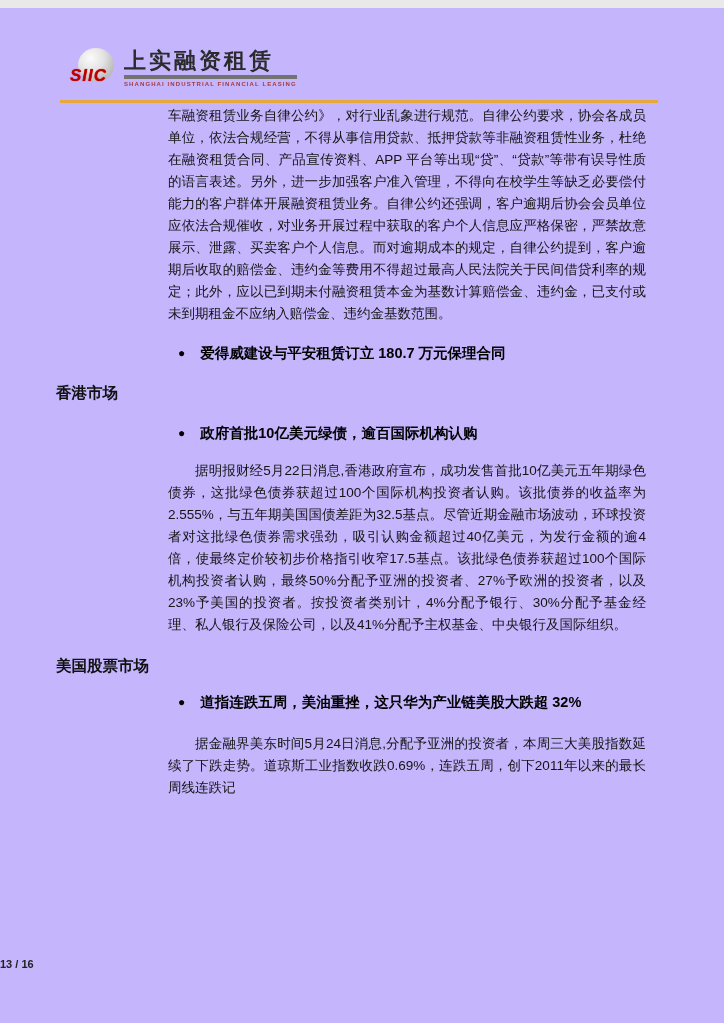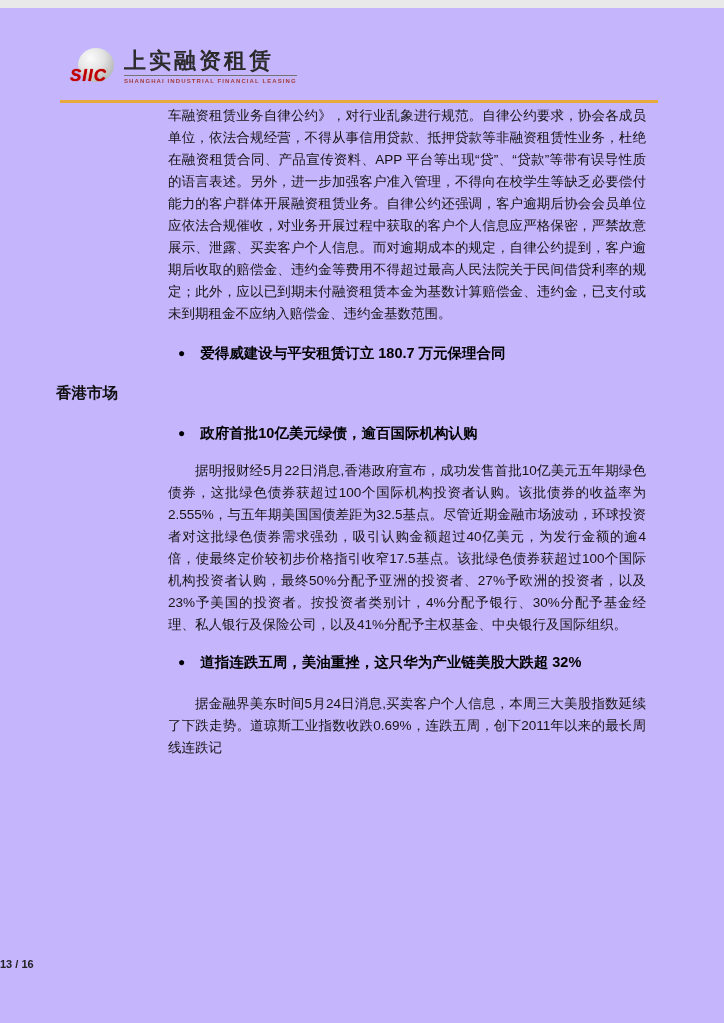--- a/index.html
+++ b/index.html
@@ -26,21 +26,21 @@
     position:absolute; left:0; bottom:2px;
     font-style:italic; font-weight:bold;
     font-size:17px; letter-spacing:1px;
     color:#c00000;
     text-shadow:0 0 1px #c00000;
   }
   .logo-names { margin-left:4px; display:flex; flex-direction:column; }
   .logo-cn {
     font-size:22px; font-weight:bold; color:#2b2b2b;
     letter-spacing:3px; line-height:26px;
-    border-bottom:1px solid #737373; padding-bottom:1px;
+    border-bottom:4px solid #737373; padding-bottom:1px;
   }
   .logo-en {
     margin-top:2px;
     font-size:6px; letter-spacing:1.1px;
     color:#a33c3c; font-weight:bold;
   }
   .header-rule {
     position:absolute; left:60px; top:92px;
     width:598px; height:3px;
     background:#e8a93c;
@@ -116,25 +116,26 @@
       <span class="bullet-headline">爱得威建设与平安租赁订立 180.7 万元保理合同</span>
     </div>
 
     <div class="section-heading mt-h2">香港市场</div>
     <div class="bullet-row mt-b2">
       <span class="bullet-dot">●</span>
       <span class="bullet-headline">政府首批10亿美元绿债，逾百国际机构认购</span>
     </div>
     <p class="body-para indent mt-p3">据明报财经5月22日消息,香港政府宣布，成功发售首批10亿美元五年期绿色债券，这批绿色债券获超过100个国际机构投资者认购。该批债券的收益率为2.555%，与五年期美国国债差距为32.5基点。尽管近期金融市场波动，环球投资者对这批绿色债券需求强劲，吸引认购金额超过40亿美元，为发行金额的逾4倍，使最终定价较初步价格指引收窄17.5基点。该批绿色债券获超过100个国际机构投资者认购，最终50%分配予亚洲的投资者、27%予欧洲的投资者，以及23%予美国的投资者。按投资者类别计，4%分配予银行、30%分配予基金经理、私人银行及保险公司，以及41%分配予主权基金、中央银行及国际组织。</p>
 
+    <div class="section-heading mt-h3">美国股票市场</div>
     <div class="bullet-row mt-b3">
       <span class="bullet-dot">●</span>
       <span class="bullet-headline">道指连跌五周，美油重挫，这只华为产业链美股大跌超 32%</span>
     </div>
-    <p class="body-para indent mt-p4">据金融界美东时间5月24日消息,买卖客户个人信息，本周三大美股指数延续了下跌走势。道琼斯工业指数收跌0.69%，连跌五周，创下2011年以来的最长周线连跌记</p>
+    <p class="body-para indent mt-p4">据金融界美东时间5月24日消息,分配予亚洲的投资者，本周三大美股指数延续了下跌走势。道琼斯工业指数收跌0.69%，连跌五周，创下2011年以来的最长周线连跌记</p>
 
   </div>
 
   <div class="footer">
     <span class="page-number">13 / 16</span>
   </div>
 
 </div>
 
 </body></html>

